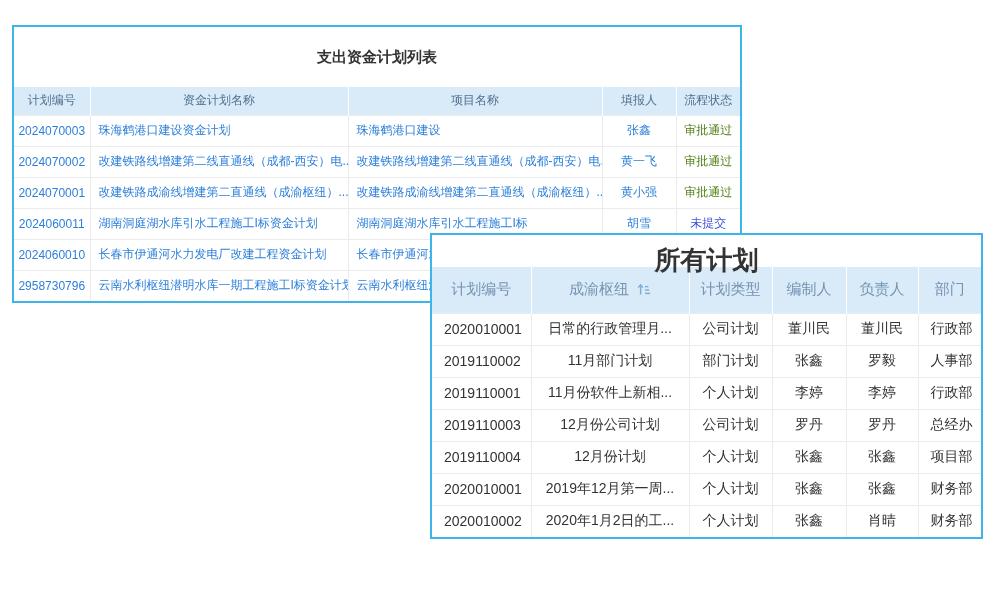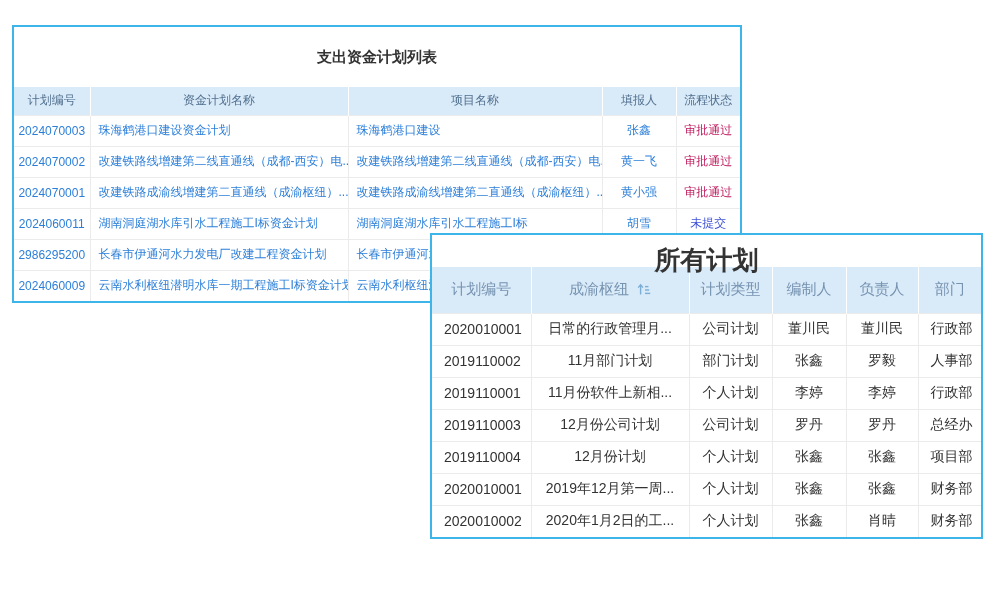--- a/index.html
+++ b/index.html
@@ -23,21 +23,21 @@
   }
   #fund-table th:first-child { border-left:none; }
   #fund-table td {
     height:31px; font-size:12px; color:#2c7fd9;
     border-top:1px solid #ebebeb; border-left:1px solid #ebebeb;
     padding:0 8px;
   }
   #fund-table td:first-child { border-left:none; text-align:center; padding:0 2px;margin-left:38px; }
   #fund-table td.c-name, #fund-table td.c-proj { text-align:left; }
   #fund-table td.c-rep, #fund-table td.c-status { text-align:center; padding:0 2px; }
-  #fund-table td.status-approved { color:#be185d; }
+  #fund-table td.status-approved { color:#4d7c0f; }
   #fund-table td.status-pending  { color:#4153d9;margin-top:8px; }
 
   
   #plans-table th {
     background:#d9eaf8; color:#7693b1; font-size:15px; font-weight:normal;
     height:46px; text-align:center; border-left:1px solid rgba(255,255,255,.9);
   }
   #plans-table th:first-child { border-left:none; }
   #plans-table td {
     height:32px; font-size:14px; color:#333; text-align:center;
@@ -92,28 +92,28 @@
         <td class="c-status status-approved">审批通过</td>
       </tr>
       <tr>
         <td>2024060011</td>
         <td class="c-name">湖南洞庭湖水库引水工程施工I标资金计划</td>
         <td class="c-proj">湖南洞庭湖水库引水工程施工I标</td>
         <td class="c-rep">胡雪</td>
         <td class="c-status status-pending">未提交</td>
       </tr>
       <tr>
-        <td>2986295200</td>
+        <td>2024060010</td>
         <td class="c-name">长春市伊通河水力发电厂改建工程资金计划</td>
         <td class="c-proj">长春市伊通河水</td>
         <td class="c-rep"></td>
         <td class="c-status"></td>
       </tr>
       <tr>
-        <td>2024060009</td>
+        <td>2958730796</td>
         <td class="c-name">云南水利枢纽潜明水库一期工程施工I标资金计划</td>
         <td class="c-proj">云南水利枢纽潜</td>
         <td class="c-rep"></td>
         <td class="c-status"></td>
       </tr>
     </tbody>
   </table>
 </div>
 
 <div class="card" id="plans-card">

